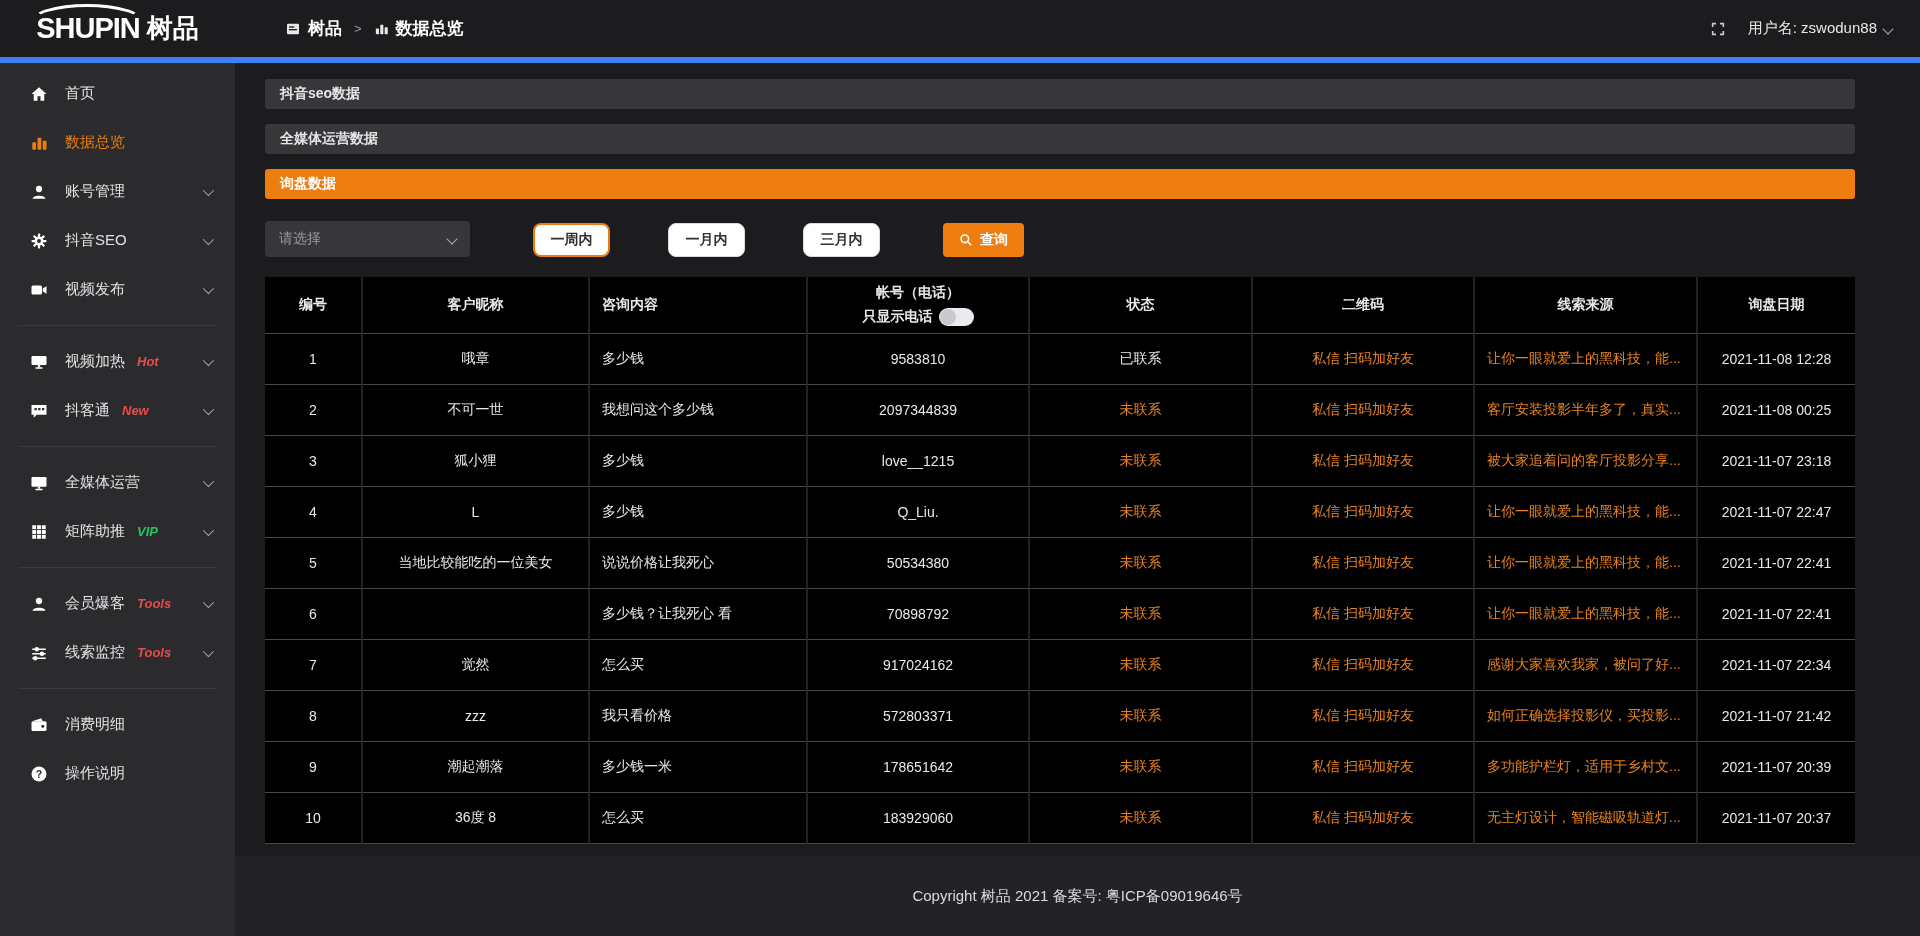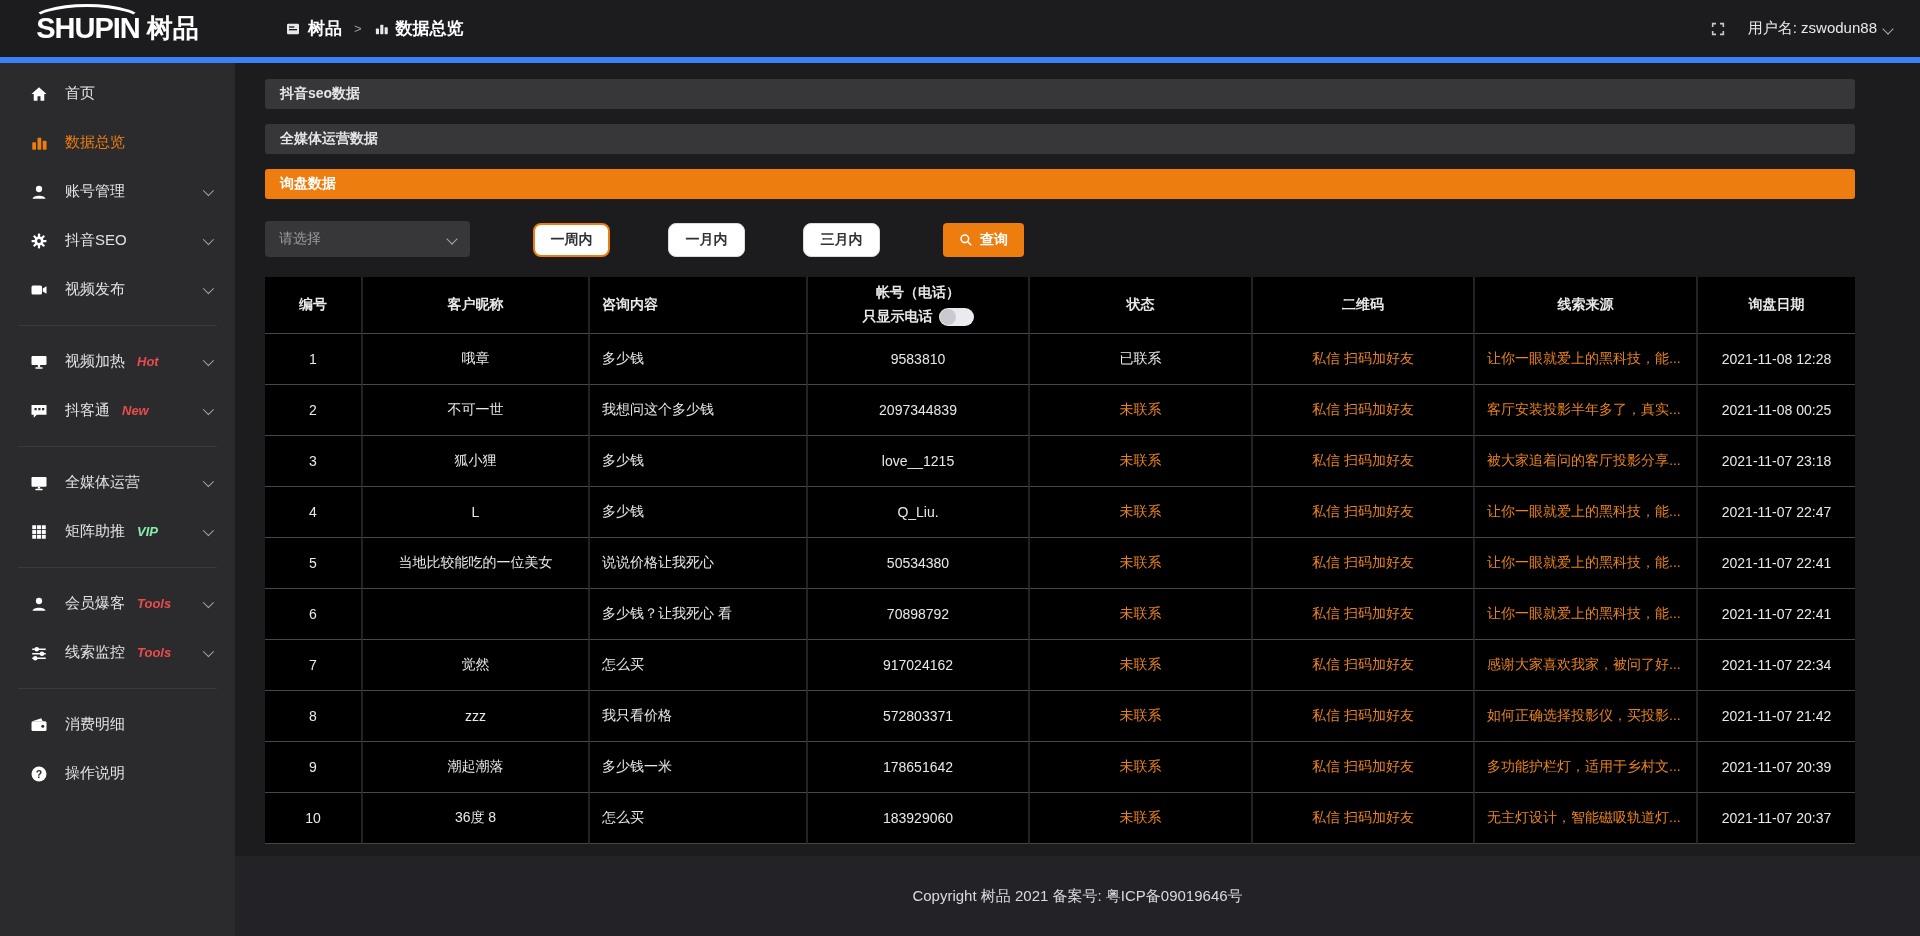--- a/index.html
+++ b/index.html
@@ -26,21 +26,21 @@
   .chev{width:7px;height:7px;border-right:1.6px solid #a8a8ae;border-bottom:1.6px solid #a8a8ae;
     transform:rotate(45deg);display:inline-block;}
   
   .sidebar{position:absolute;top:57px;left:0;width:235px;bottom:0;background:#2b2b2e;padding-top:12px;box-sizing:border-box;}
   .menu-item{display:flex;align-items:center;height:49px;padding-left:30px;color:#e2e2e4;font-size:15px;cursor:pointer;text-align:right;}
   .menu-item.active{color:#ED7D0E;}
   .mi-icon{width:20px;margin-right:15px;display:flex;align-items:center;}
   .mi-icon svg{width:18px;height:18px;}
   .mi-badge{margin-left:12px;font-style:italic;font-weight:bold;font-size:13px;}
   .badge-red{color:#E84C4C;}
-  .badge-gold{color:#86efac;}
+  .badge-gold{color:#22c55e;}
   .menu-item .chev{margin-left:auto;margin-right:24px;transform:rotate(45deg) translateY(-2px);}
   .menu-divider{border-top:1px solid #3a3a3e;margin:11px 18px;}
   
   .main{position:absolute;top:57px;left:235px;right:0;bottom:80px;background:#1c1c1f;
     padding:22px 65px 0 30px;box-sizing:border-box;}
   .tabs{display:flex;gap:15px;flex-direction:column;}
   .tab{height:30px;padding:0 15px;background:#37373a;color:#e6e6e8;font-size:14px;display:flex;
     align-items:center;border-radius:3px;cursor:pointer;font-weight:bold;}
   .tab.active{background:#ED7D0E;color:#fff;}
   .filters{margin-top:22px;display:flex;align-items:flex-end;gap:43px;}

